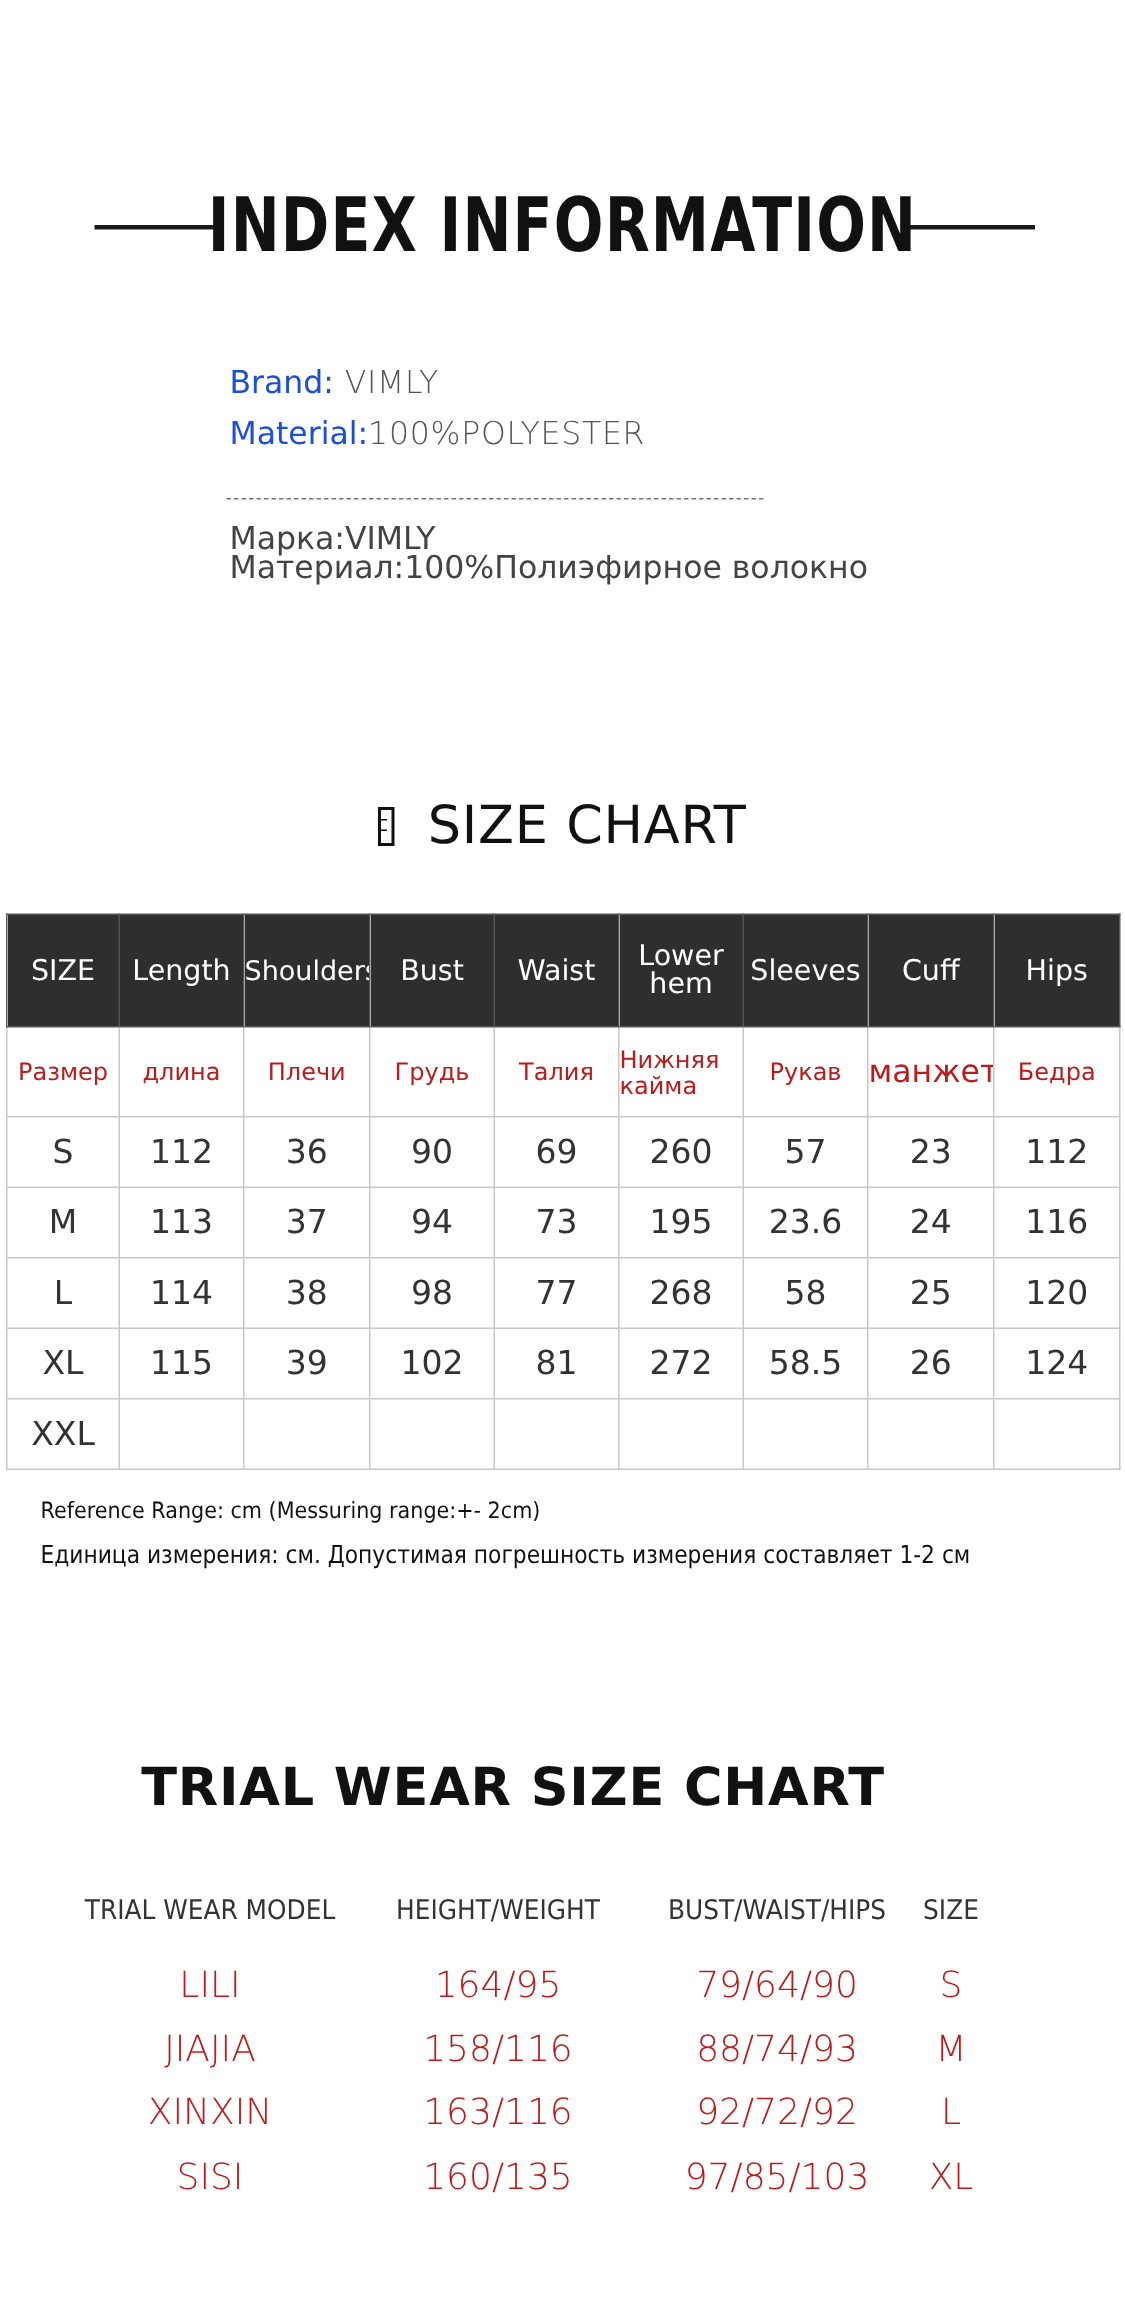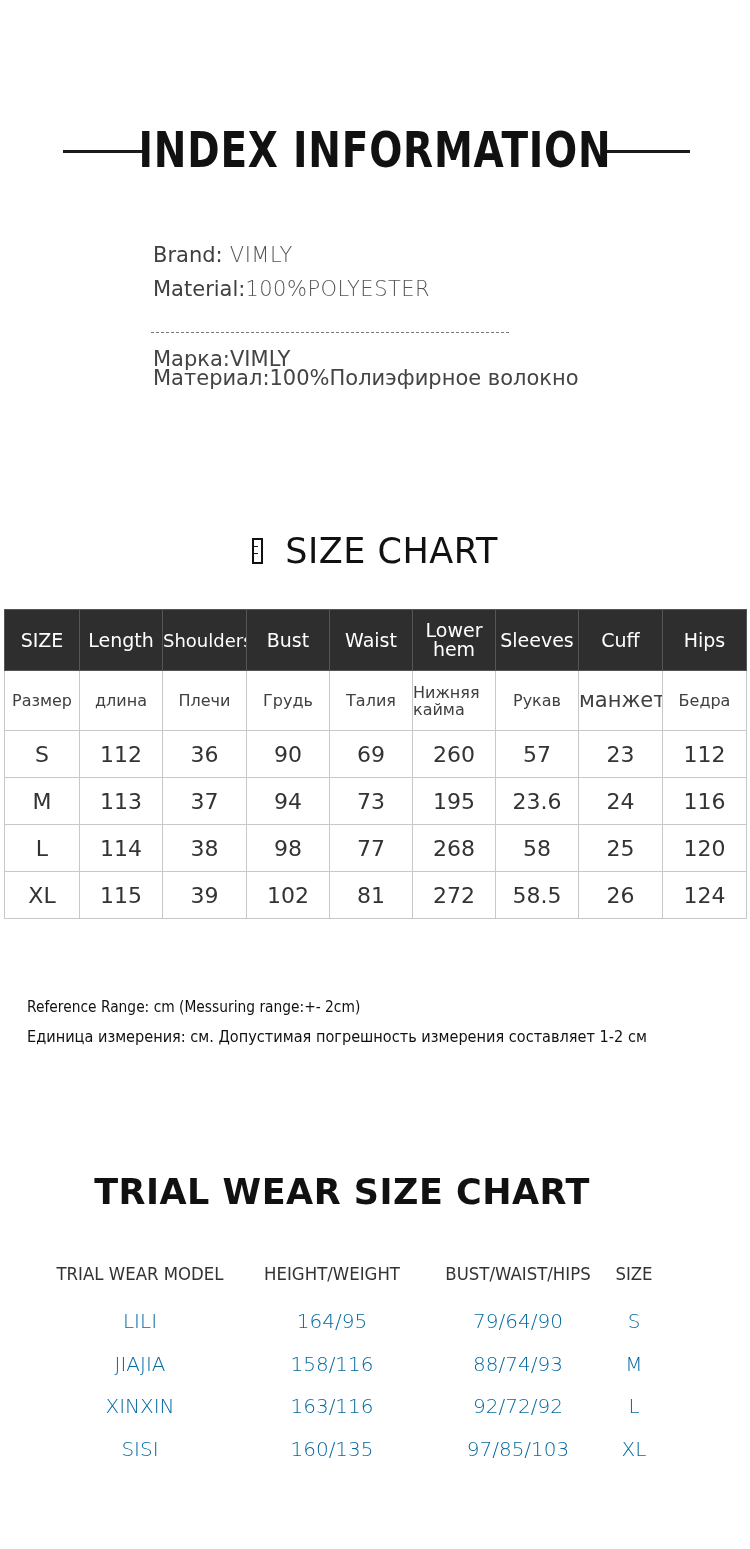--- a/index.html
+++ b/index.html
@@ -9,49 +9,49 @@
   
   .idx-line { position: absolute; top: 150px; height: 3px; background: #1a1a1a; }
   .idx-title {
     position: absolute; top: 118px; left: 0; width: 750px; text-align: center;
     font-family: "DejaVu Sans", sans-serif; font-weight: bold; font-size: 50px;
     letter-spacing: 1px; color: #111; transform: scaleX(0.78); transform-origin: 375px 0;
     line-height: 64px;
   }
 
   .info { position: absolute; left: 153px; font-family: "DejaVu Sans", sans-serif; font-size: 21px; color: #444; line-height: 30px; white-space: nowrap; }
-  .info .k { color: #404040; }
+  .info .k { color: #1d4ed8; }
   .info .v { color: #555; font-weight: 300; letter-spacing: 0.5px; }
   .dash { position: absolute; left: 151px; top: 332px; width: 358px; border-top: 1px dashed #777; }
 
   
   .sc-head { position: absolute; top: 528px; left: 0; width: 750px; height: 46px; display: flex; justify-content: center; align-items: center; }
   .ruler { width: 11px; height: 26px; border: 2px solid #111; margin-right: 22px; position: relative; }
   .ruler::before, .ruler::after { content: ""; position: absolute; left: 0; width: 4px; border-top: 1px solid #111; }
   .ruler::before { top: 6px; } .ruler::after { top: 13px; }
   .sc-title { font-family: "DejaVu Sans", sans-serif; font-size: 35px; color: #111; letter-spacing: 0.5px; }
 
   
   table.size { position: absolute; left: 4px; top: 609px; width: 742px; border-collapse: collapse; table-layout: fixed; }
   table.size td, table.size th { border: 1px solid #c8c8c8; text-align: center; vertical-align: middle; padding: 0; overflow: hidden; }
   table.size th { background: #2e2e2e; color: #fff; font-weight: normal; font-family: "DejaVu Sans", sans-serif; font-size: 19px; height: 61px; border-color: #555; line-height: 19px; }
   table.size th.small { font-size: 18px; }
-  table.size tr.ru td { height: 60px; font-family: "DejaVu Sans", sans-serif; font-size: 16px; color: #404040; line-height: 17px; }
+  table.size tr.ru td { height: 60px; font-family: "DejaVu Sans", sans-serif; font-size: 16px; color: #b91c1c; line-height: 17px; }
   table.size tr.dr td { height: 47px; font-family: "DejaVu Sans", sans-serif; font-size: 22px; color: #333; }
 
   .note { position: absolute; left: 27px; font-family: "DejaVu Sans", sans-serif; color: #111; white-space: nowrap; }
   .note1 { top: 998px; font-size: 15px; transform: scaleX(0.92); transform-origin: 0 0; }
   .note2 { top: 1027px; font-size: 16.5px; transform: scaleX(0.88); transform-origin: 0 0; }
 
   .tw-title { position: absolute; top: 1172px; left: 0; width: 684px; text-align: center; font-family: "DejaVu Sans", sans-serif; font-weight: bold; font-size: 35px; color: #111; letter-spacing: 0.5px; }
 
   .tw-row { position: absolute; left: 0; width: 750px; height: 30px; text-decoration: underline; }
   .tw-cell { position: absolute; top: 0; text-align: center; font-family: "DejaVu Sans", sans-serif; white-space: nowrap; }
   .tw-head .tw-cell { font-size: 18px; color: #333; transform: scaleX(0.92); }
-  .tw-data .tw-cell { font-size: 20px; color: #0369a1; font-weight: 300; }
+  .tw-data .tw-cell { font-size: 24px; color: #b91c1c; font-weight: 300; }
   .c1 { left: 40px; width: 200px; }
   .c2 { left: 232px; width: 200px; }
   .c3 { left: 418px; width: 200px; }
   .c4 { left: 584px; width: 100px; }
 </style>
 </head>
 <body>
 
 <div class="idx-line" style="left:63px;width:86px;"></div>
 <div class="idx-line" style="left:604px;width:86px;"></div>
@@ -88,21 +88,21 @@
       <col style="width:84px">
       <col style="width:84px">
   </colgroup>
   <tbody>
       <tr>
     <th>SIZE</th>
     <th>Length</th>
     <th class="small">Shoulders</th>
     <th>Bust</th>
     <th>Waist</th>
-    <th style="padding:4px 12px;">Lower hem</th>
+    <th style="padding:18px 12px;">Lower hem</th>
     <th>Sleeves</th>
     <th>Cuff</th>
     <th>Hips</th>
   </tr>
   <tr class="ru">
     <td>Размер</td>
     <td>длина</td>
     <td>Плечи</td>
     <td>Грудь</td>
     <td>Талия</td>
@@ -148,20 +148,31 @@
     <td>XL</td>
     <td>115</td>
     <td>39</td>
     <td>102</td>
     <td>81</td>
     <td>272</td>
     <td>58.5</td>
     <td>26</td>
     <td>124</td>
   </tr>
+  <tr class="dr">
+    <td>XXL</td>
+    <td></td>
+    <td></td>
+    <td></td>
+    <td></td>
+    <td></td>
+    <td></td>
+    <td></td>
+    <td></td>
+  </tr>
 </tbody>
   </table>
 
 <div class="note note1">Reference Range: cm (Messuring range:+- 2cm)</div>
 <div class="note note2">Единица измерения: см. Допустимая погрешность измерения составляет 1-2 см</div>
 
 <div class="tw-title">TRIAL WEAR SIZE CHART</div>
 
 <div class="tw-row tw-head" style="top:1263px;">
   <div class="tw-cell c1">TRIAL WEAR MODEL</div>

